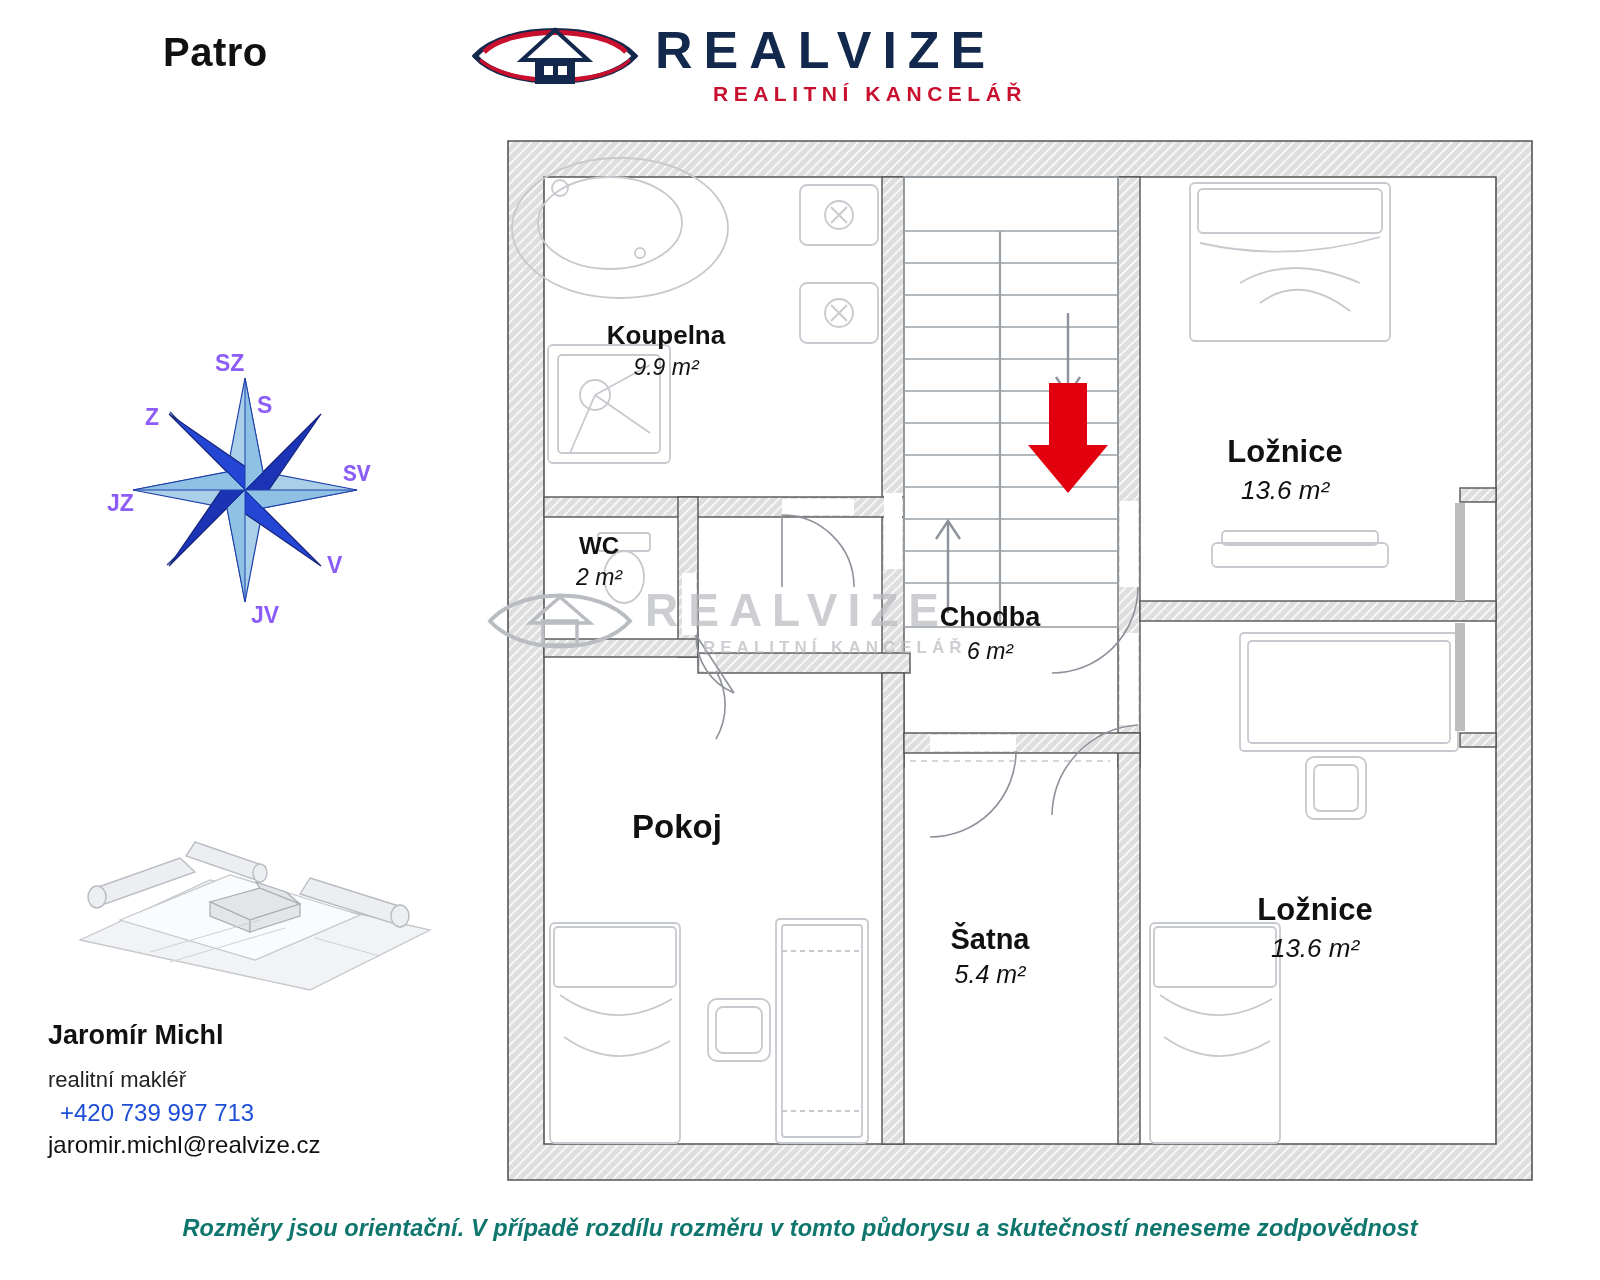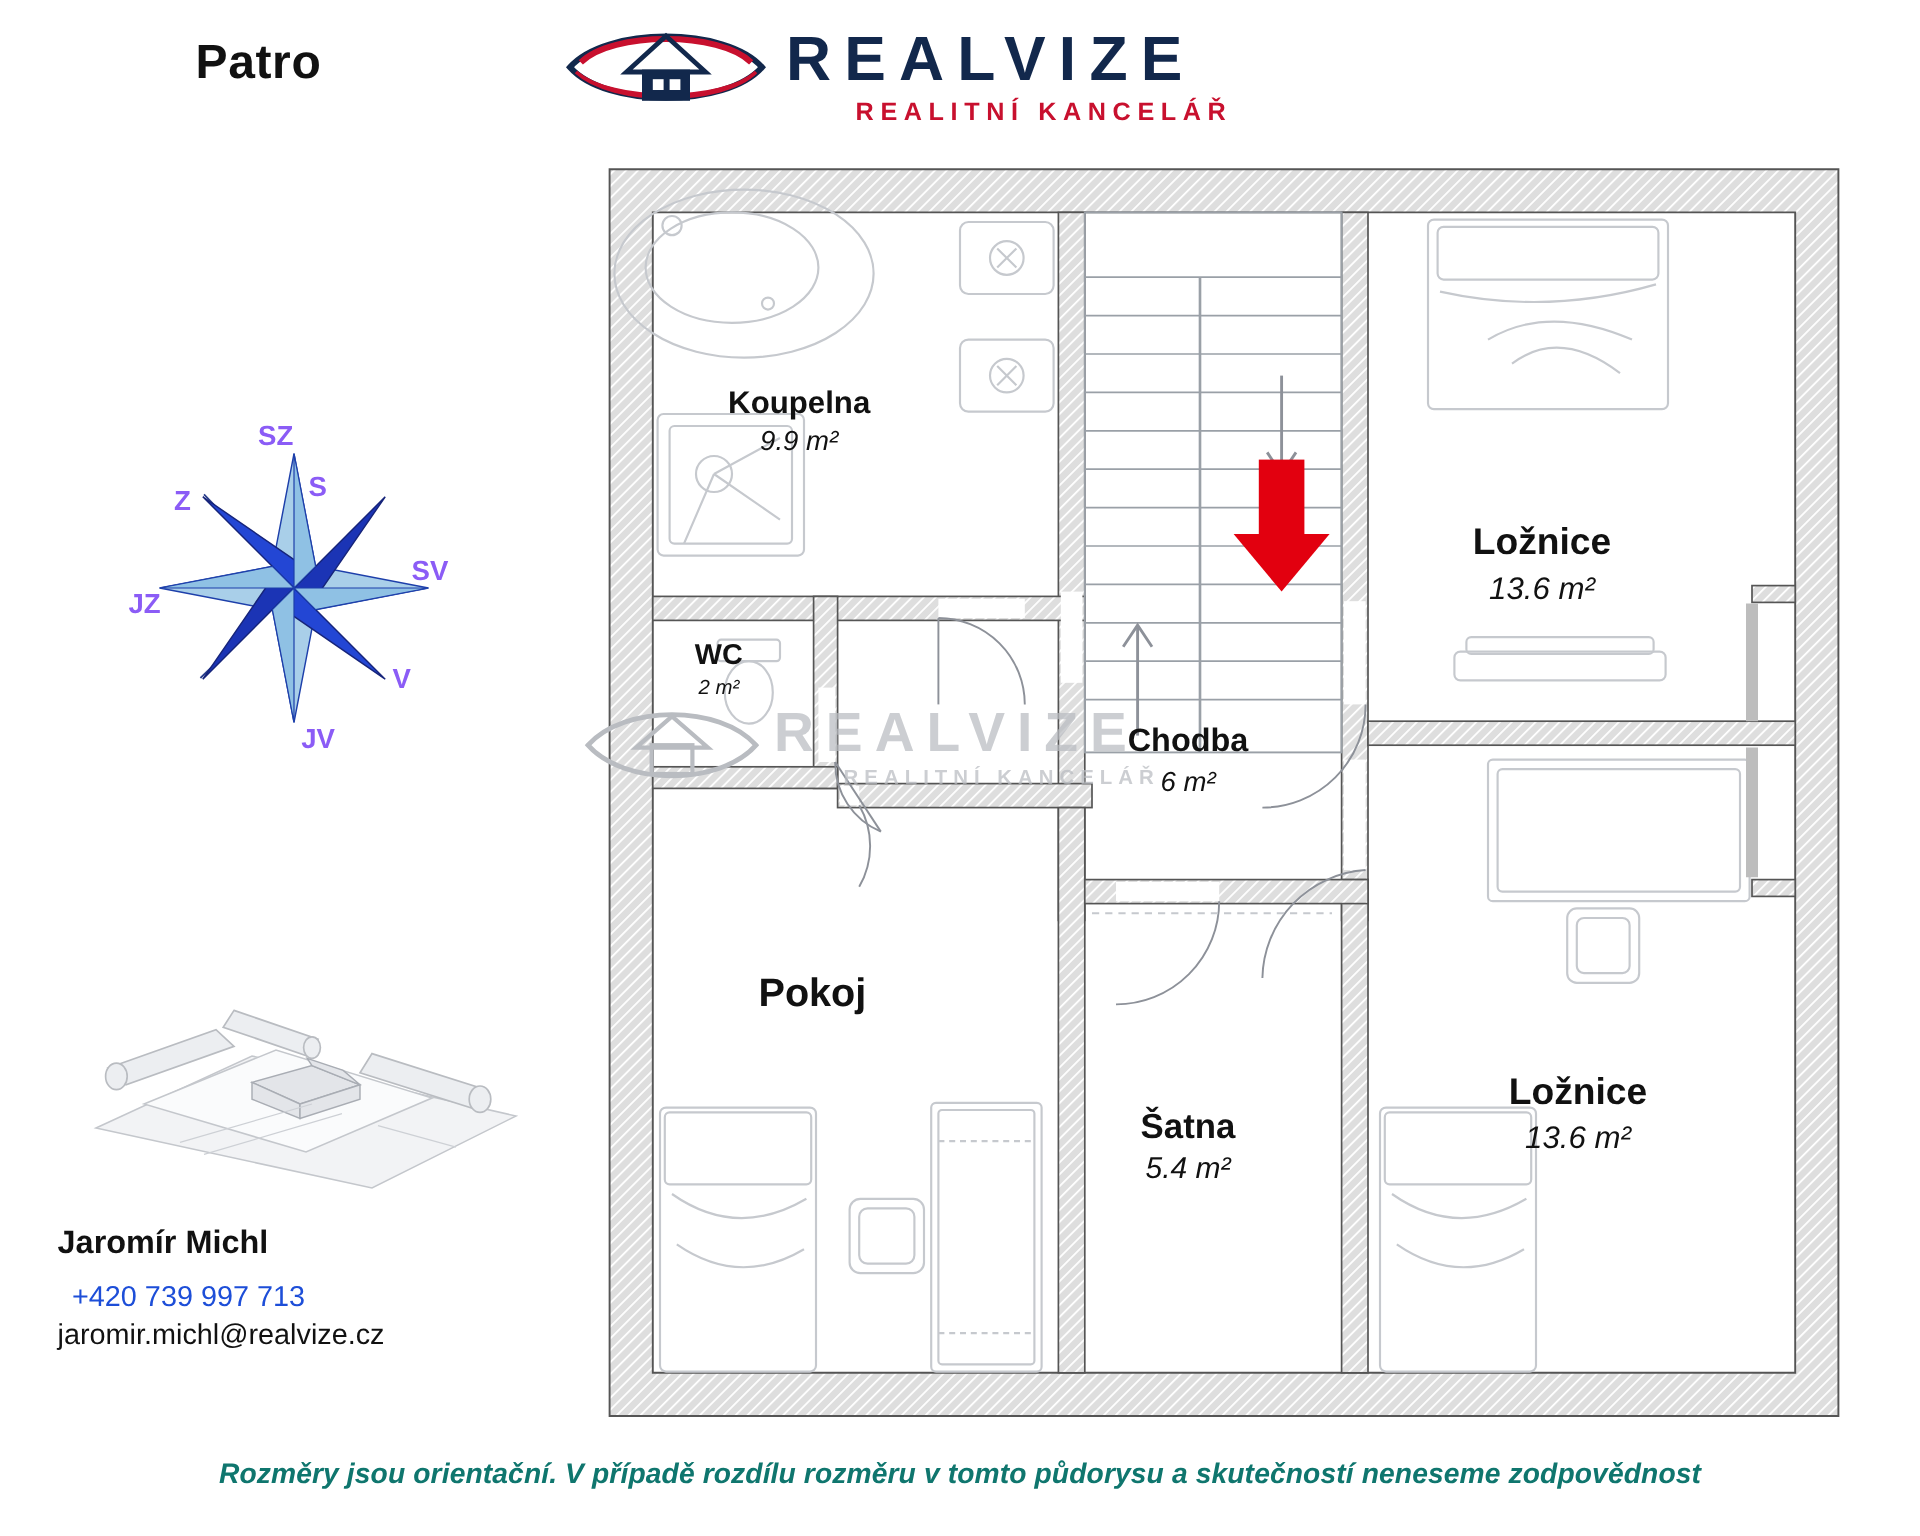--- a/index.html
+++ b/index.html
@@ -179,21 +179,21 @@
   }
   .room-label .rarea {
     display: block;
     font-style: italic;
   }
 
   .lbl-koupelna { left: 556px; top: 318px; width: 220px; font-size: 26px; }
   .lbl-koupelna .rarea { font-size: 23px; }
 
   .lbl-wc { left: 524px; top: 530px; width: 150px; font-size: 24px; }
-  .lbl-wc .rarea { font-size: 17px; }
+  .lbl-wc .rarea { font-size: 23px; }
 
   .lbl-chodba { left: 850px; top: 600px; width: 280px; font-size: 27px; }
   .lbl-chodba .rarea { font-size: 23px; }
 
   .lbl-pokoj { left: 532px; top: 805px; width: 290px; font-size: 33px; }
   .lbl-pokoj .rarea { font-size: 27px; }
 
   .lbl-satna { left: 870px; top: 920px; width: 240px; font-size: 29px; }
   .lbl-satna .rarea { font-size: 25px; }
 
@@ -246,21 +246,21 @@
 
       <g stroke="#1d3faa" stroke-width="1">
         <polygon points="0,0 0,-112 18,-18" fill="#8fc1e4"></polygon>
         <polygon points="0,0 112,0 18,18" fill="#8fc1e4"></polygon>
         <polygon points="0,0 0,112 -18,18" fill="#8fc1e4"></polygon>
         <polygon points="0,0 -112,0 -18,-18" fill="#8fc1e4"></polygon>
       </g>
     </g>
   </svg>
   <span class="compass-label" style="left:162px; top:62px;">S</span>
-  <span class="compass-label" style="left:248px; top:132px;">SV</span>
+  <span class="compass-label" style="left:248px; top:132px;font-family:Liberation Mono, monospace;">SV</span>
   <span class="compass-label" style="left:232px; top:222px;">V</span>
   <span class="compass-label" style="left:156px; top:272px;">JV</span>
   <span class="compass-label" style="left:12px; top:160px;">JZ</span>
   <span class="compass-label" style="left:50px; top:74px;">Z</span>
   <span class="compass-label" style="left:120px; top:20px;">SZ</span>
 </div>
 
 <svg id="blueprint-illustration" viewBox="0 0 380 180">
   <g fill="#f2f3f5" stroke="#c4c7cc" stroke-width="1.3">
     <polygon points="20,120 150,60 370,110 250,170"></polygon>
@@ -282,20 +282,21 @@
   </g>
   <g stroke="#cdd0d5" stroke-width="1" fill="none">
     <path d="M90 132 L200 100"></path>
     <path d="M110 142 L225 108"></path>
     <path d="M255 118 L320 136"></path>
   </g>
 </svg>
 
 <div id="agent-card">
   <div id="agent-name">Jaromír Michl</div>
+  <div id="agent-role">realitní makléř</div>
   <div id="agent-phone">+420 739 997 713</div>
   <div id="agent-email">jaromir.michl@realvize.cz</div>
 </div>
 
 <div id="disclaimer">Rozměry jsou orientační. V případě rozdílu rozměru v tomto půdorysu a skutečností neneseme zodpovědnost</div>
 
 <svg id="floorplan" viewBox="0 0 1040 1055">
   <defs>
     <pattern id="hatch" width="7" height="7" patternTransform="rotate(45)" patternUnits="userSpaceOnUse">
       <rect width="7" height="7" fill="#dedede"></rect>

